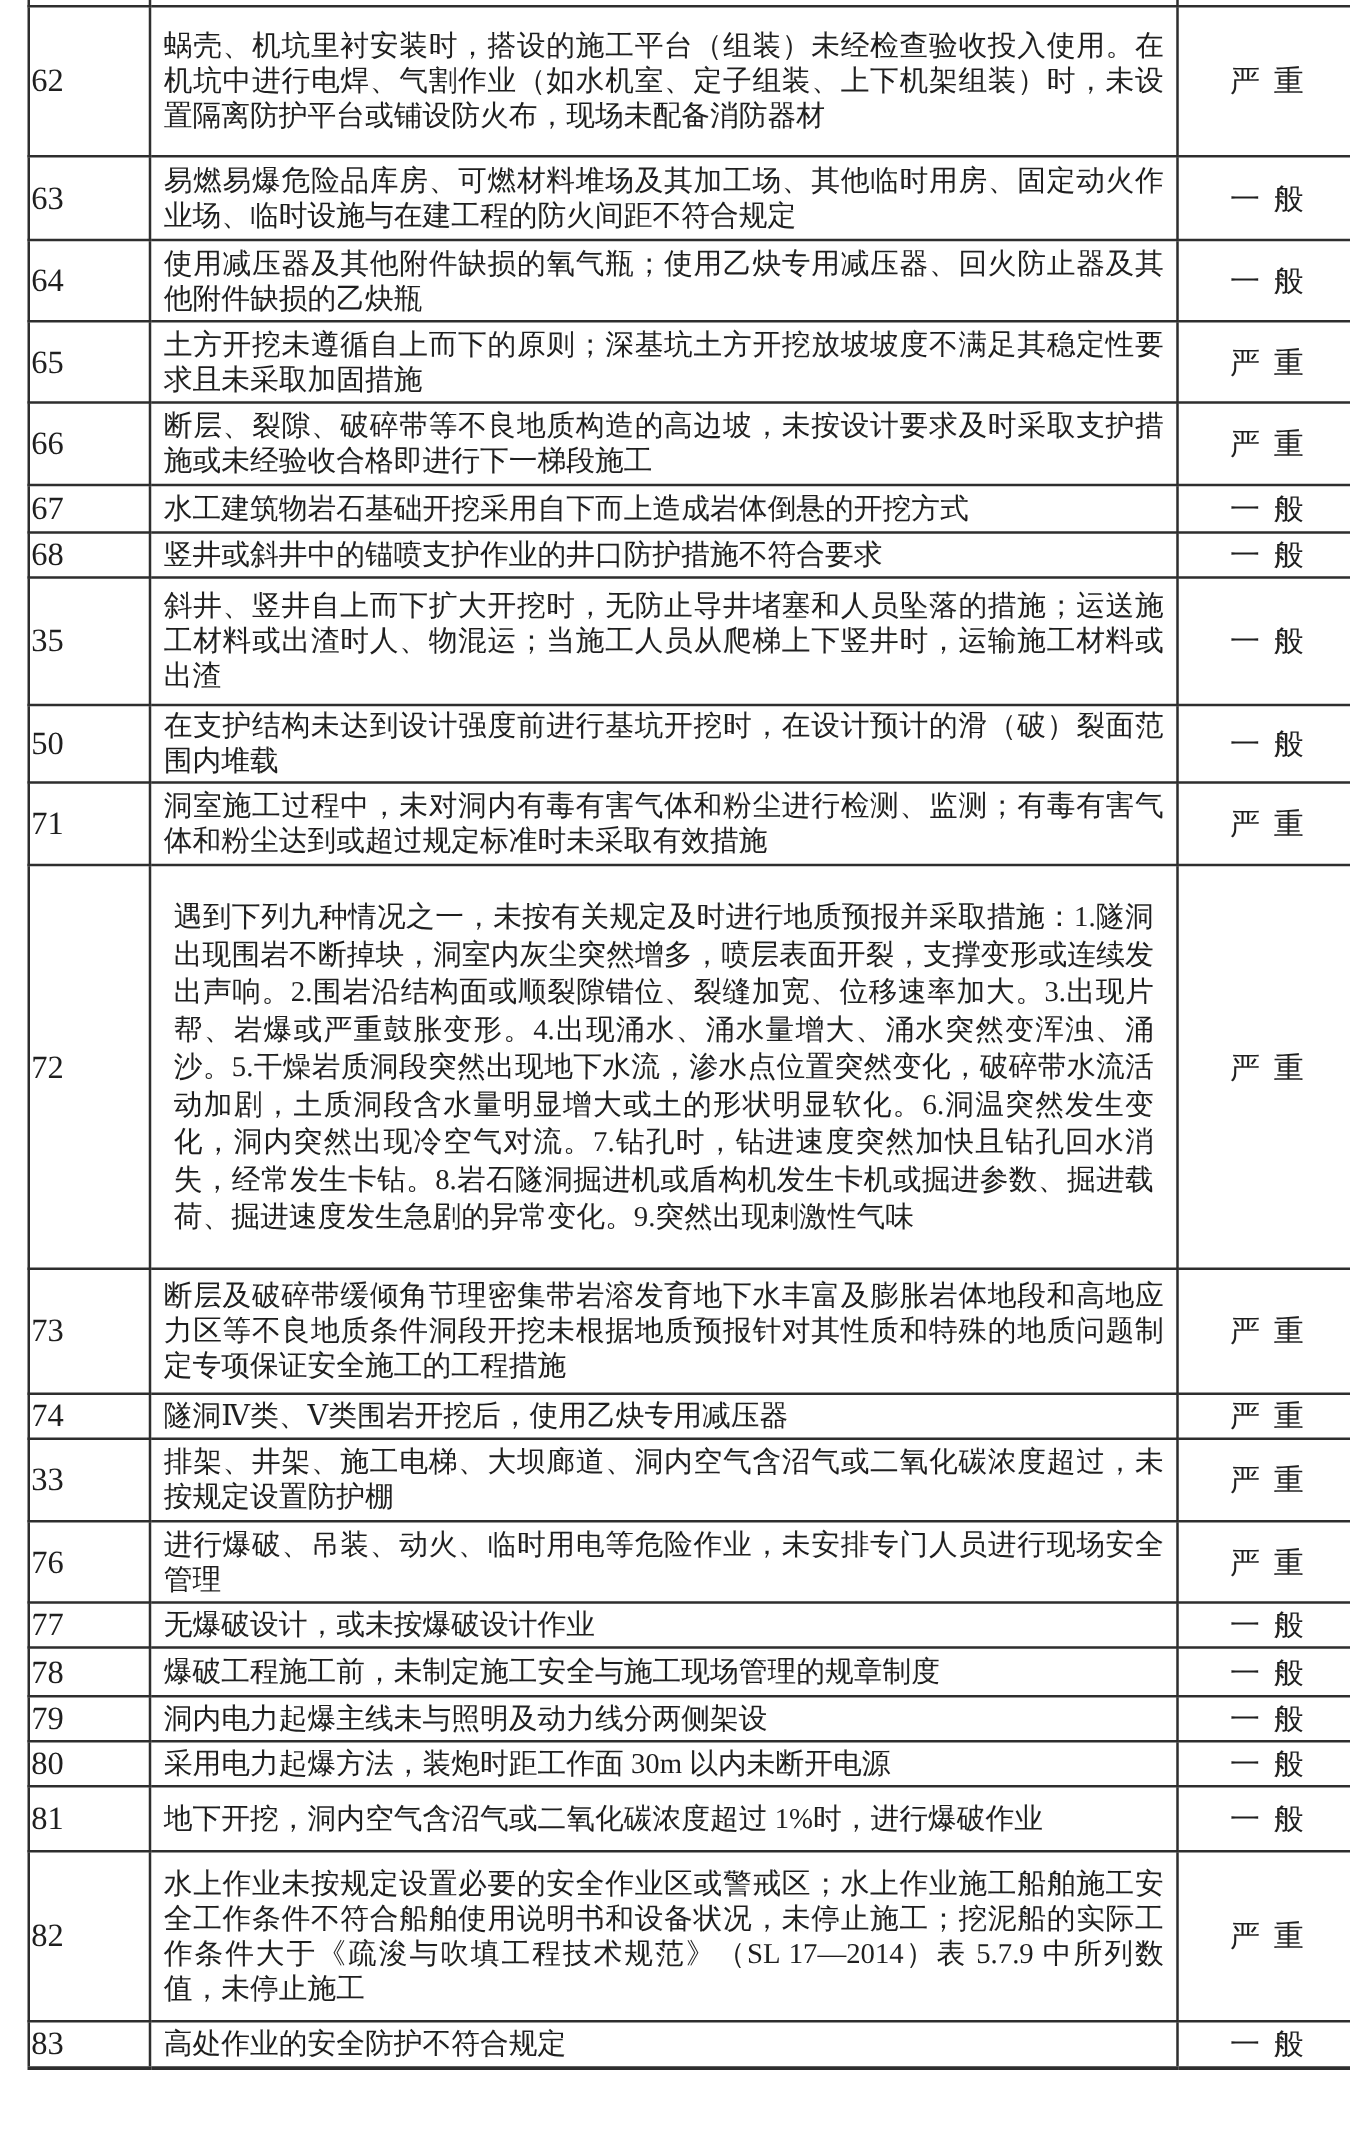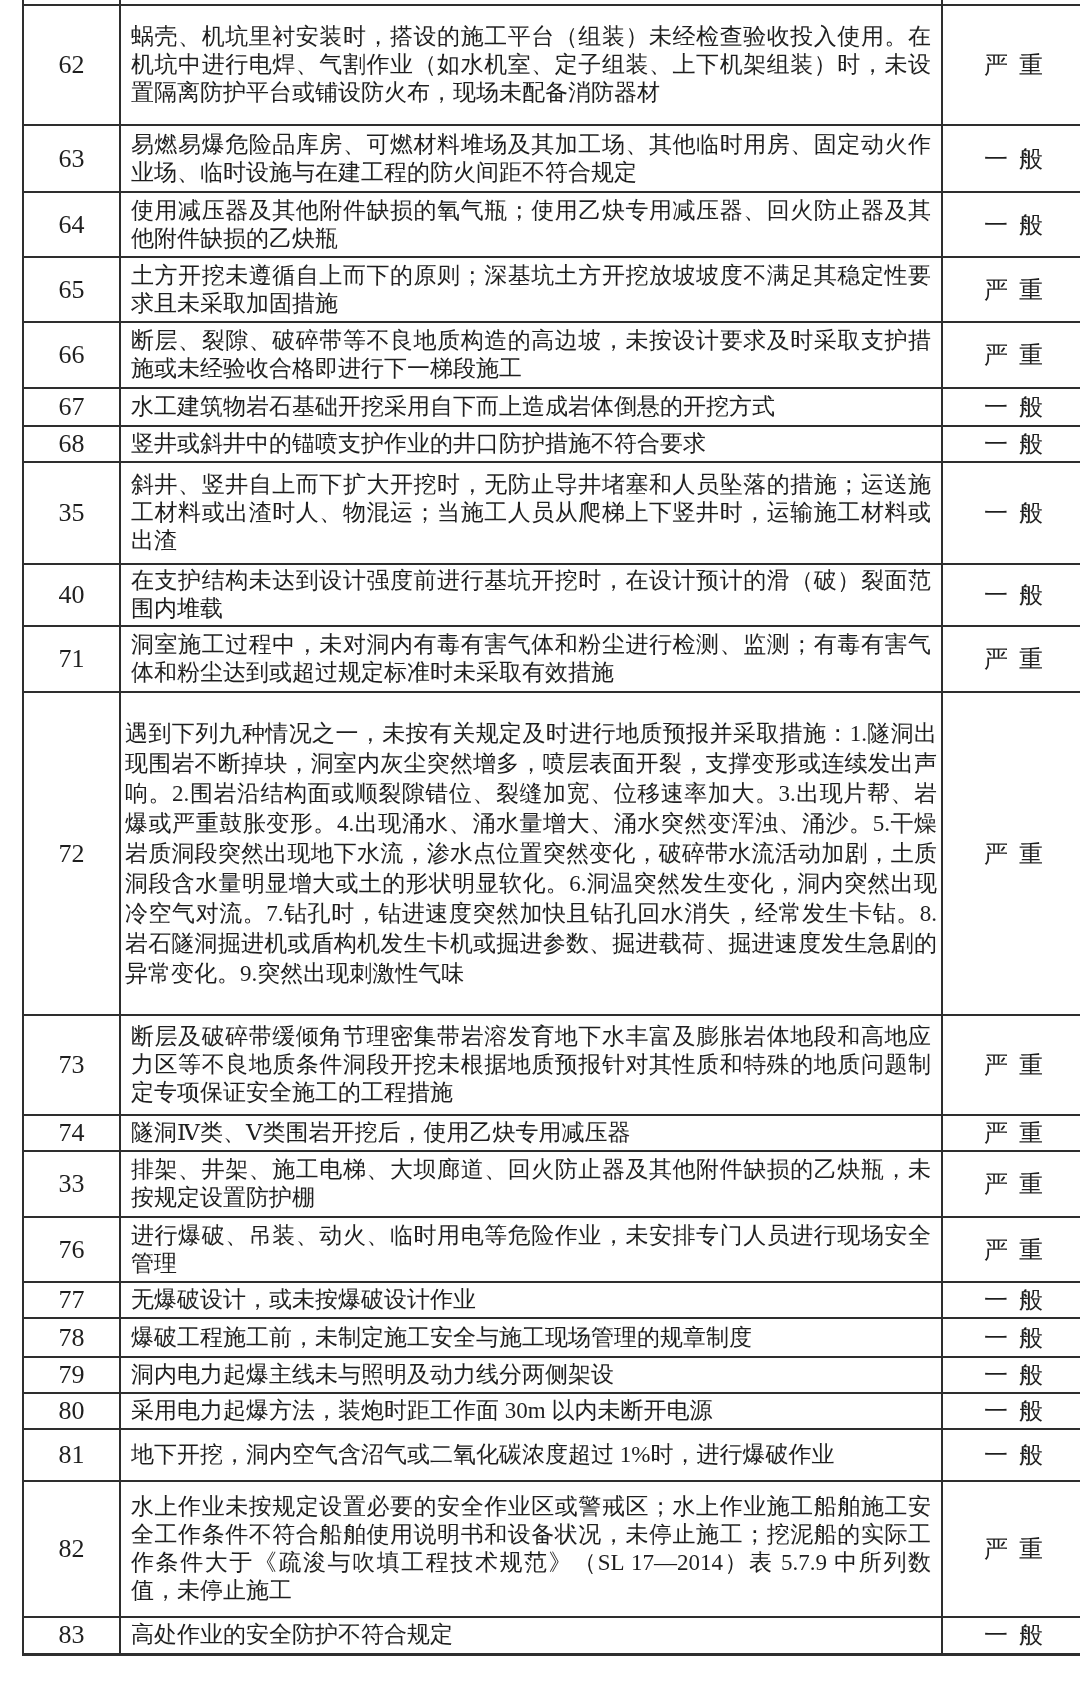--- a/index.html
+++ b/index.html
@@ -25,39 +25,38 @@
   }
   .vtable td{
     border:2px solid var(--border-c);
     vertical-align:middle;
     overflow:hidden;
   }
   .vtable tr.cut td{border-top:none;}
   .vtable tr:last-child td{border-bottom-width:3px;}
   td.c-no{
     width:93px;
-    text-align:center;
     font-size:26px;
     border-radius:19px;
   }
   td.c-desc{
     width:800px;
     padding:1px 10px;
     font-size:23px;
     line-height:28px;
     text-align:justify;
     text-justify:inter-ideograph;
   }
   td.c-sev{
     width:139px;
     text-align:center;
     font-size:24px;
   }
   .sev-text{letter-spacing:11px;margin-right:-11px;white-space:nowrap;}
-  tr.dense td.c-desc{line-height:30px;padding:8px 4px;}
+  tr.dense td.c-desc{line-height:30px;padding:8px 18px;}
   
   .h5{height:5px}.h31{height:31px}.h32{height:32px}.h33{height:33px}.h34{height:34px}
   .h35{height:35px}.h37{height:37px}.h38{height:38px}.h39{height:39px}.h52{height:52px}.h62{height:62px}.h65{height:65px}.h66{height:66px}.h67{height:67px}
   .h100{height:100px}.h102{height:102px}.h120{height:120px}.h136{height:136px}.h323{height:323px}
 </style>
 </head>
 <body>
 
 <div class="page">
   <table class="vtable">
@@ -101,21 +100,21 @@
         <td class="c-no">68</td>
         <td class="c-desc">竖井或斜井中的锚喷支护作业的井口防护措施不符合要求</td>
         <td class="c-sev"><span class="sev-text">一般</span></td>
       </tr>
       <tr class="h102">
         <td class="c-no">35</td>
         <td class="c-desc">斜井、竖井自上而下扩大开挖时，无防止导井堵塞和人员坠落的措施；运送施工材料或出渣时人、物混运；当施工人员从爬梯上下竖井时，运输施工材料或出渣</td>
         <td class="c-sev"><span class="sev-text">一般</span></td>
       </tr>
       <tr class="h62">
-        <td class="c-no">40</td>
+        <td class="c-no">50</td>
         <td class="c-desc">在支护结构未达到设计强度前进行基坑开挖时，在设计预计的滑（破）裂面范围内堆载</td>
         <td class="c-sev"><span class="sev-text">一般</span></td>
       </tr>
       <tr class="h66">
         <td class="c-no">71</td>
         <td class="c-desc">洞室施工过程中，未对洞内有毒有害气体和粉尘进行检测、监测；有毒有害气体和粉尘达到或超过规定标准时未采取有效措施</td>
         <td class="c-sev"><span class="sev-text">严重</span></td>
       </tr>
       <tr class="h323 dense">
         <td class="c-no">72</td>
@@ -127,21 +126,21 @@
         <td class="c-desc">断层及破碎带缓倾角节理密集带岩溶发育地下水丰富及膨胀岩体地段和高地应力区等不良地质条件洞段开挖未根据地质预报针对其性质和特殊的地质问题制定专项保证安全施工的工程措施</td>
         <td class="c-sev"><span class="sev-text">严重</span></td>
       </tr>
       <tr class="h35">
         <td class="c-no">74</td>
         <td class="c-desc">隧洞Ⅳ类、Ⅴ类围岩开挖后，使用乙炔专用减压器</td>
         <td class="c-sev"><span class="sev-text">严重</span></td>
       </tr>
       <tr class="h66">
         <td class="c-no">33</td>
-        <td class="c-desc">排架、井架、施工电梯、大坝廊道、回火防止器及其他附件缺损的乙炔瓶，未按规定设置防护棚</td>
+        <td class="c-desc">排架、井架、施工电梯、大坝廊道、洞内空气含沼气或二氧化碳浓度超过，未按规定设置防护棚</td>
         <td class="c-sev"><span class="sev-text">严重</span></td>
       </tr>
       <tr class="h65">
         <td class="c-no">76</td>
         <td class="c-desc">进行爆破、吊装、动火、临时用电等危险作业，未安排专门人员进行现场安全管理</td>
         <td class="c-sev"><span class="sev-text">严重</span></td>
       </tr>
       <tr class="h33">
         <td class="c-no">77</td>
         <td class="c-desc">无爆破设计，或未按爆破设计作业</td>

